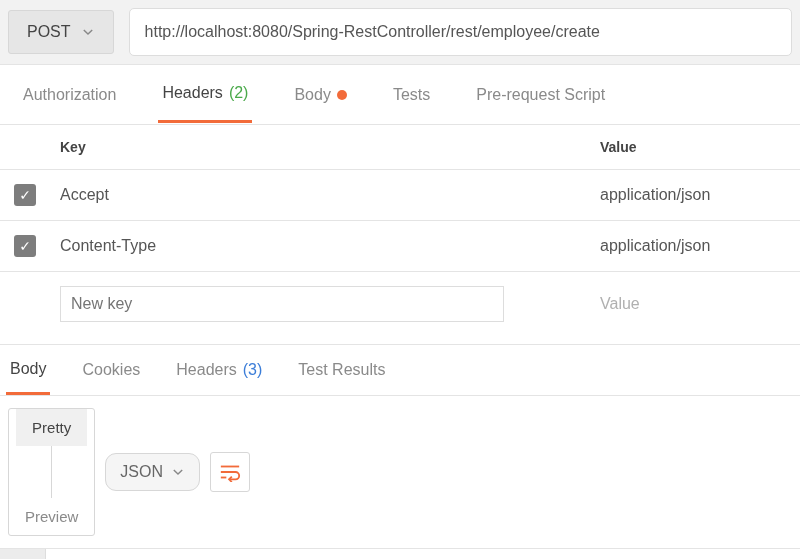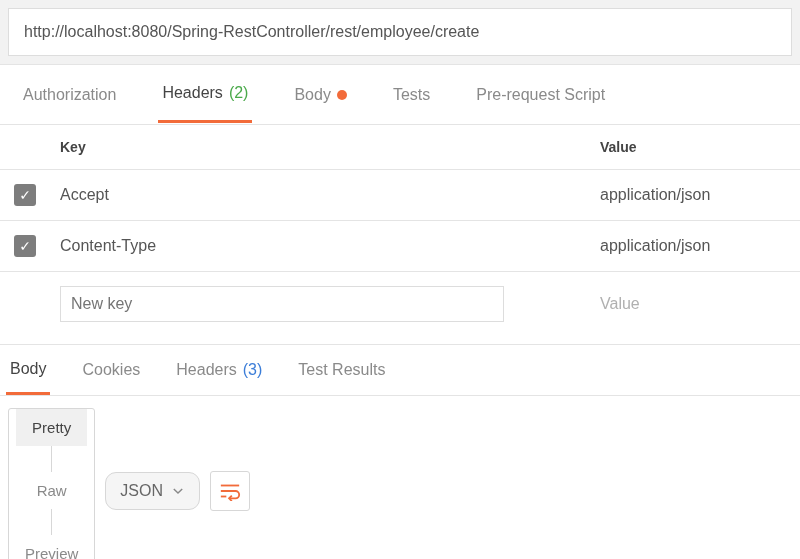--- a/index.html
+++ b/index.html
@@ -29,21 +29,21 @@
     padding: 12px 18px;
     color: #444;
     font-weight: 500;
     margin-right: 15px;
     cursor: pointer;
   }
   .url-box {
     flex: 1;
     background: #fff;
     border: 1px solid #ddd;
-    border-radius: 0;
+    border-radius: 5px;
     padding: 14px 15px;
     color: #555;
     font-size: 16px;
   }
   
   .tabs {
     display: flex;
     align-items: center;
     gap: 38px;
     padding: 0 19px;
@@ -187,20 +187,26 @@
     color: #333;
   }
   .codec .l { display:block; }
   .chev-down-svg { width:14px; height:14px; }
   .chev-down-svg polyline { fill:none; stroke:#888; stroke-width:2; }
 </style>
 </head>
 <body>
 
 <div class="topbar">
+  <div class="method-btn">
+    <span>POST</span>
+    <svg class="chev-down-svg" viewBox="0 0 20 20">
+        <polyline points="4,7 10,13 16,7"></polyline>
+      </svg>
+  </div>
   <div class="url-box">http://localhost:8080/Spring-RestController/rest/employee/create</div>
 </div>
 
 <div class="tabs">
   <div class="tab">Authorization</div>
   <div class="tab active">
     <span>Headers</span>
     <span class="count">(2)</span>
   </div>
   <div class="tab">
@@ -245,21 +251,20 @@
     <span>Headers</span>
     <span class="count-blue">(3)</span>
   </div>
   <div class="rtab">Test Results</div>
 </div>
 
 <div class="toolbar">
   <div class="seg">
     <button class="active">Pretty</button>
     <span class="div"></span>
-    <button>Raw</button>
     <span class="div"></span>
     <button>Preview</button>
   </div>
   <div class="fmt-btn">
     <span>JSON</span>
     <svg class="chev-down-svg" viewBox="0 0 20 20">
         <polyline points="4,7 10,13 16,7"></polyline>
       </svg>
   </div>
   <div class="wrap-btn">

